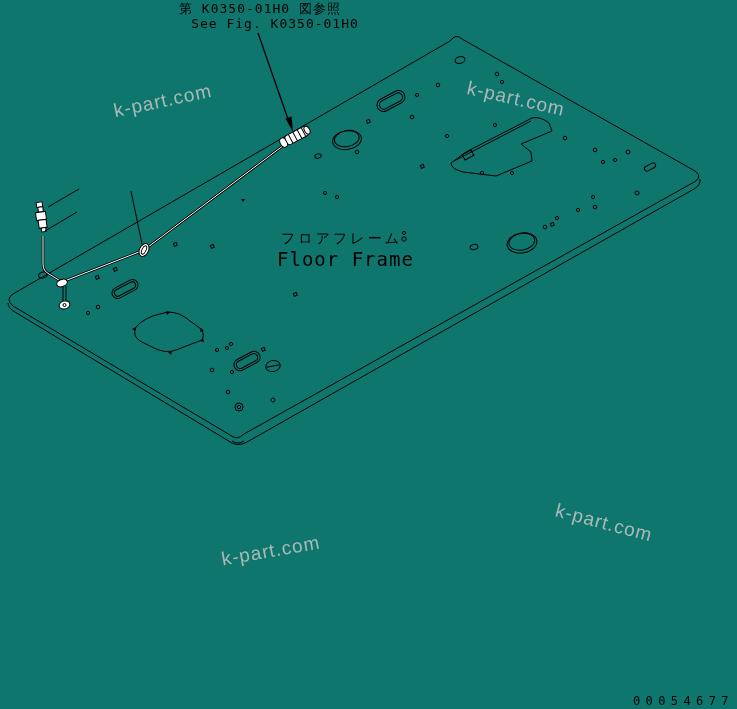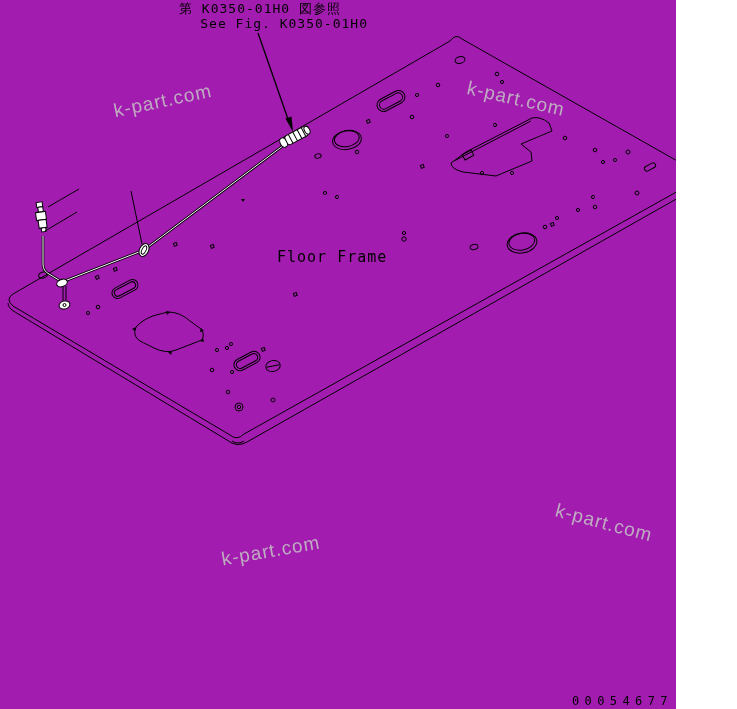--- a/index.html
+++ b/index.html
@@ -1,23 +1,23 @@
 <!DOCTYPE html>
 <html><head>
 <meta charset="utf-8">
 <style>
   html,body{margin:0;padding:0;background:#fff;}
-  #page{position:relative;width:676px;height:709px;background:#a21caf;overflow:hidden;
+  #page{position:relative;width:737px;height:709px;background:#0f766e;overflow:hidden;
         font-family:"DejaVu Sans Mono","Liberation Mono",monospace;color:#000;}
   .abs{position:absolute;white-space:nowrap;}
   .ref{font-size:13px;letter-spacing:1px;text-align:center;width:200px;}
   #ref-jp{left:160px;top:0px;}
-  #ref-en{left:168px;top:16px;text-align:right;}
+  #ref-en{left:175px;top:16px;}
   #label-jp{left:281px;top:230px;font-size:14px;letter-spacing:3px;}
-  #label-en{left:277px;top:248px;font-size:15px;letter-spacing:1px;}
+  #label-en{left:277px;top:248px;font-size:19px;letter-spacing:1px;}
   #drawno{right:3px;top:694px;font-size:12px;letter-spacing:0.45em;}
   .wm{font-size:19px;color:#c5c5c5;letter-spacing:1px;
       font-family:"Liberation Sans","DejaVu Sans",sans-serif;opacity:.85;}
   #wm1{left:113px;top:90px;transform:rotate(-12deg);}
   #wm2{left:466px;top:88px;transform:rotate(13deg);}
   #wm3{left:554px;top:512px;transform:rotate(15deg);}
   #wm4{left:221px;top:540px;transform:rotate(-10deg);}
   svg{position:absolute;left:0;top:0;}
   .ln{stroke:#000;fill:none;stroke-width:1;}
   .fillb{fill:#000;stroke:none;}
@@ -197,20 +197,21 @@
     </g>
     <g>
       <path d="M258,33 L289,122" stroke="#000" stroke-width="1.3" fill="none"></path>
       <path class="fillb" d="M293,132 L291.5,116.5 L285.5,118.6 Z"></path>
     </g>
   </svg>
 
   <div class="abs ref" id="ref-jp">第 K0350-01H0 図参照</div>
   <div class="abs ref" id="ref-en">See Fig. K0350-01H0</div>
 
+  <div class="abs" id="label-jp">フロアフレーム</div>
   <div class="abs" id="label-en">Floor Frame</div>
 
   <div class="abs wm" id="wm1">k-part.com</div>
   <div class="abs wm" id="wm2">k-part.com</div>
   <div class="abs wm" id="wm3">k-part.com</div>
   <div class="abs wm" id="wm4">k-part.com</div>
 
   <div class="abs" id="drawno">00054677</div>
 </div>
 

